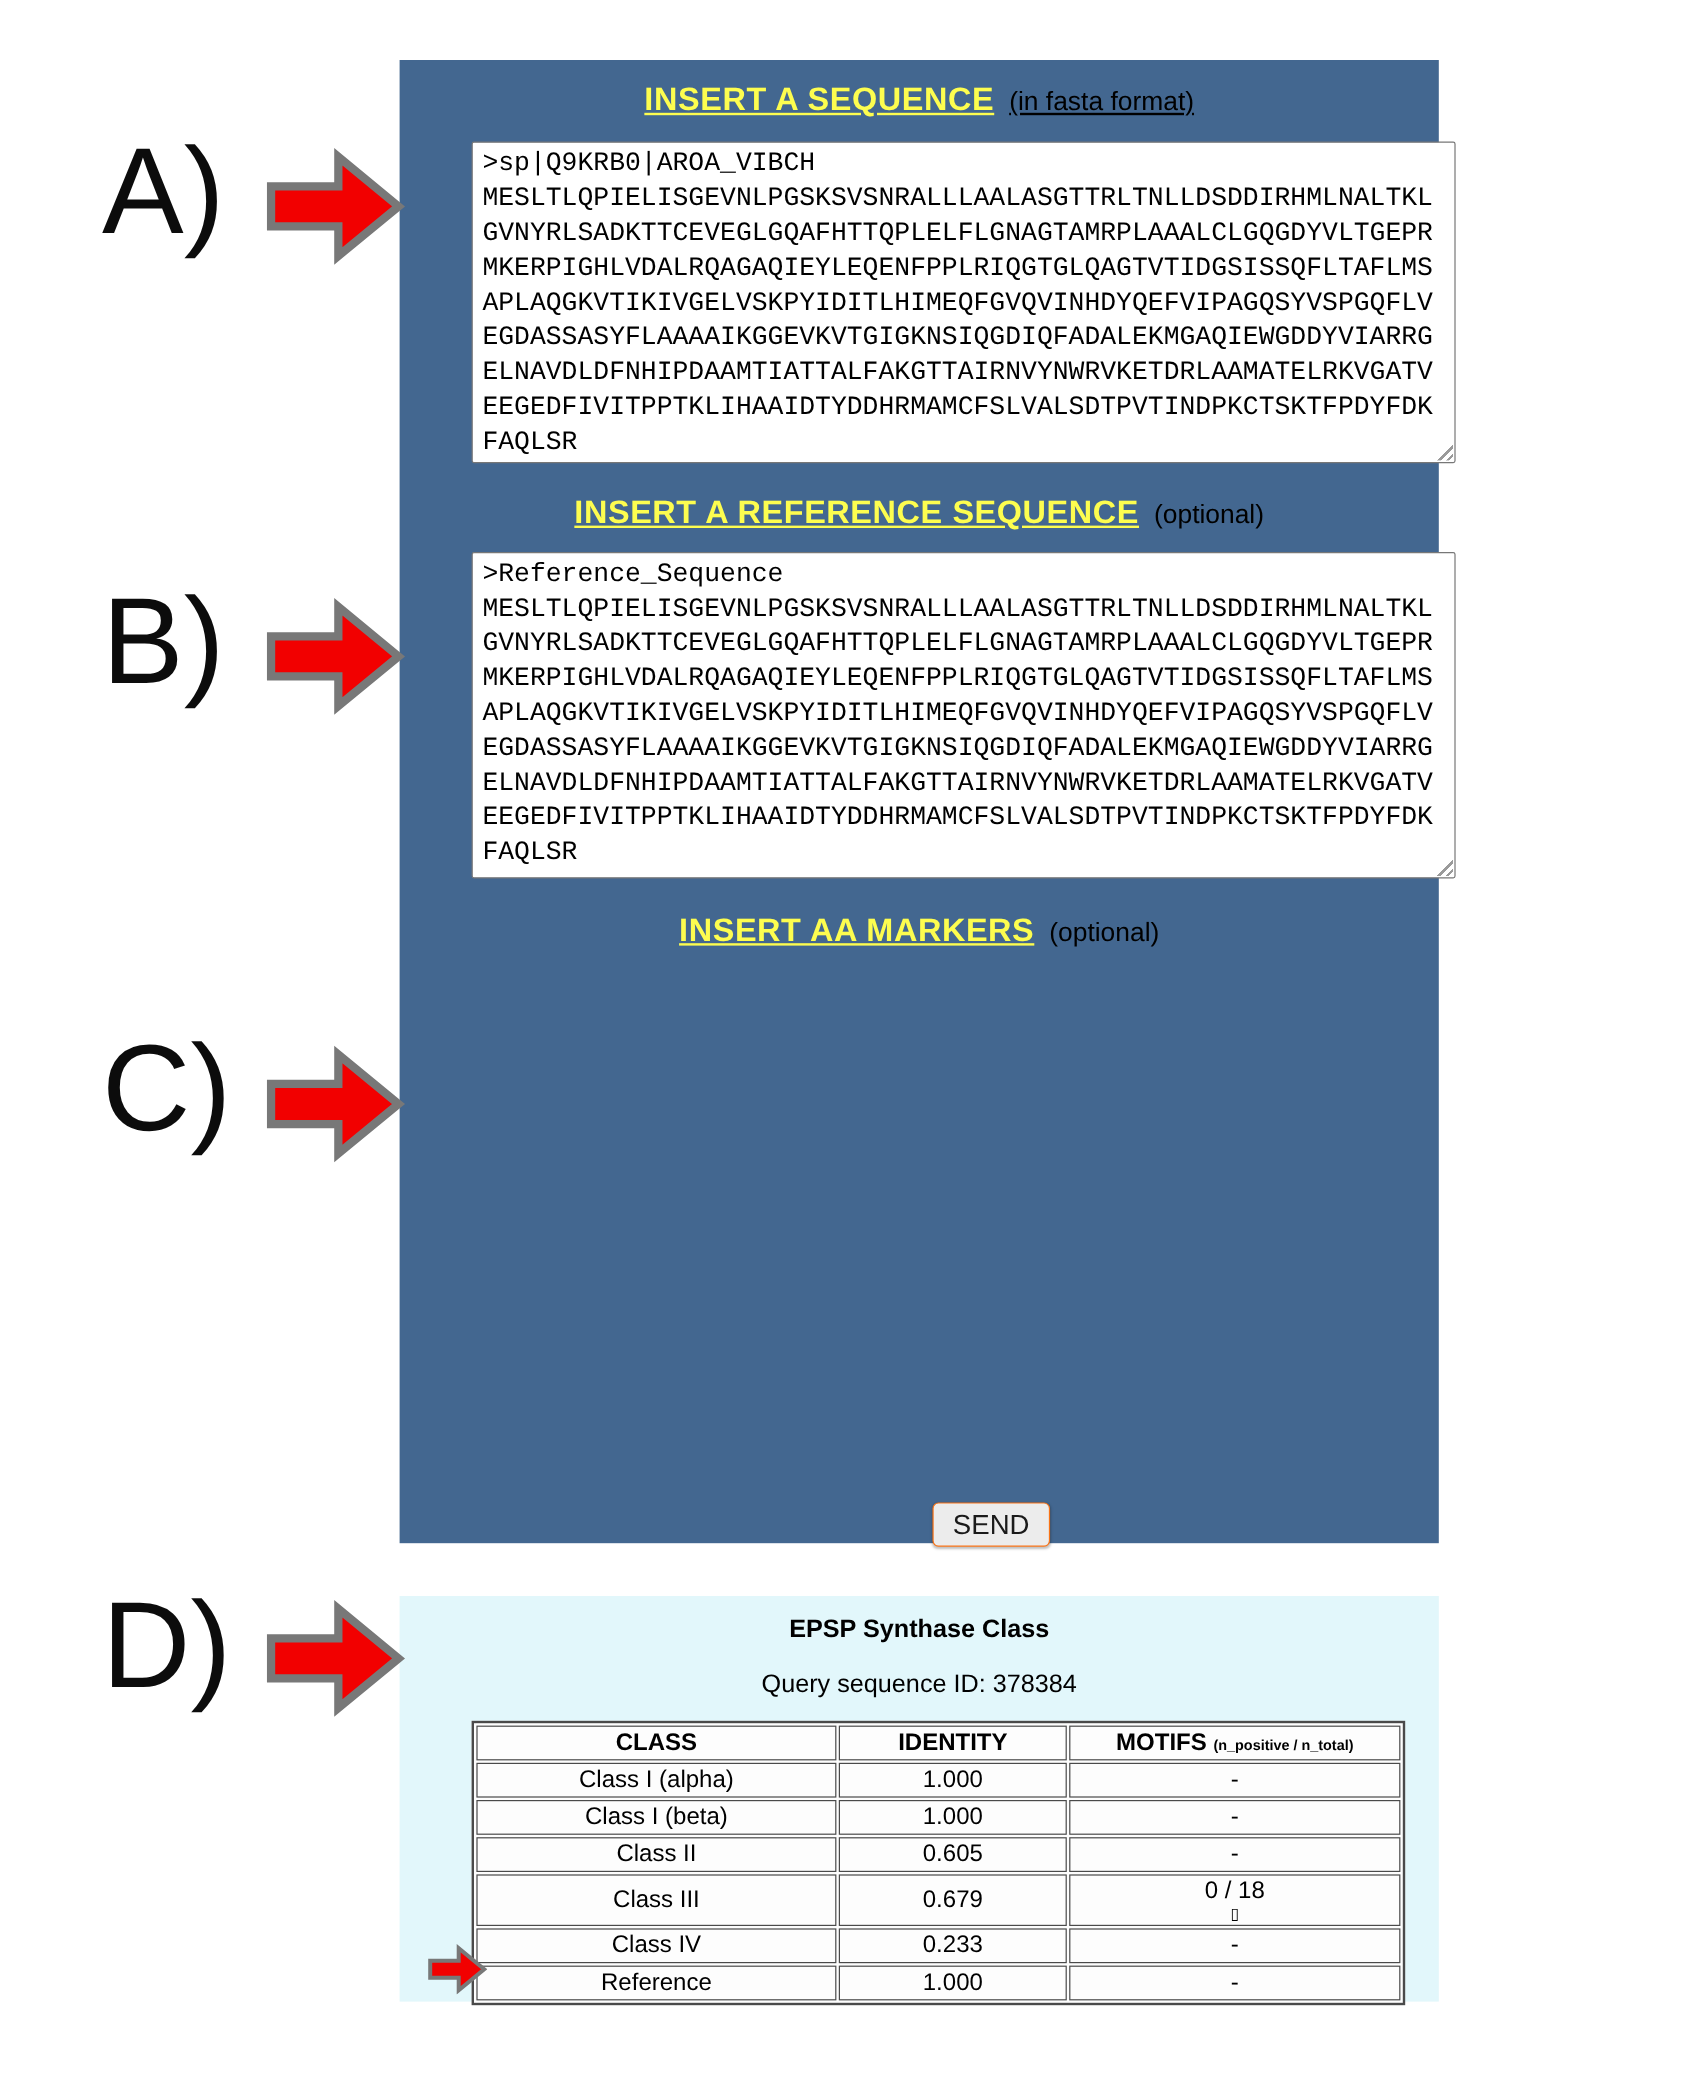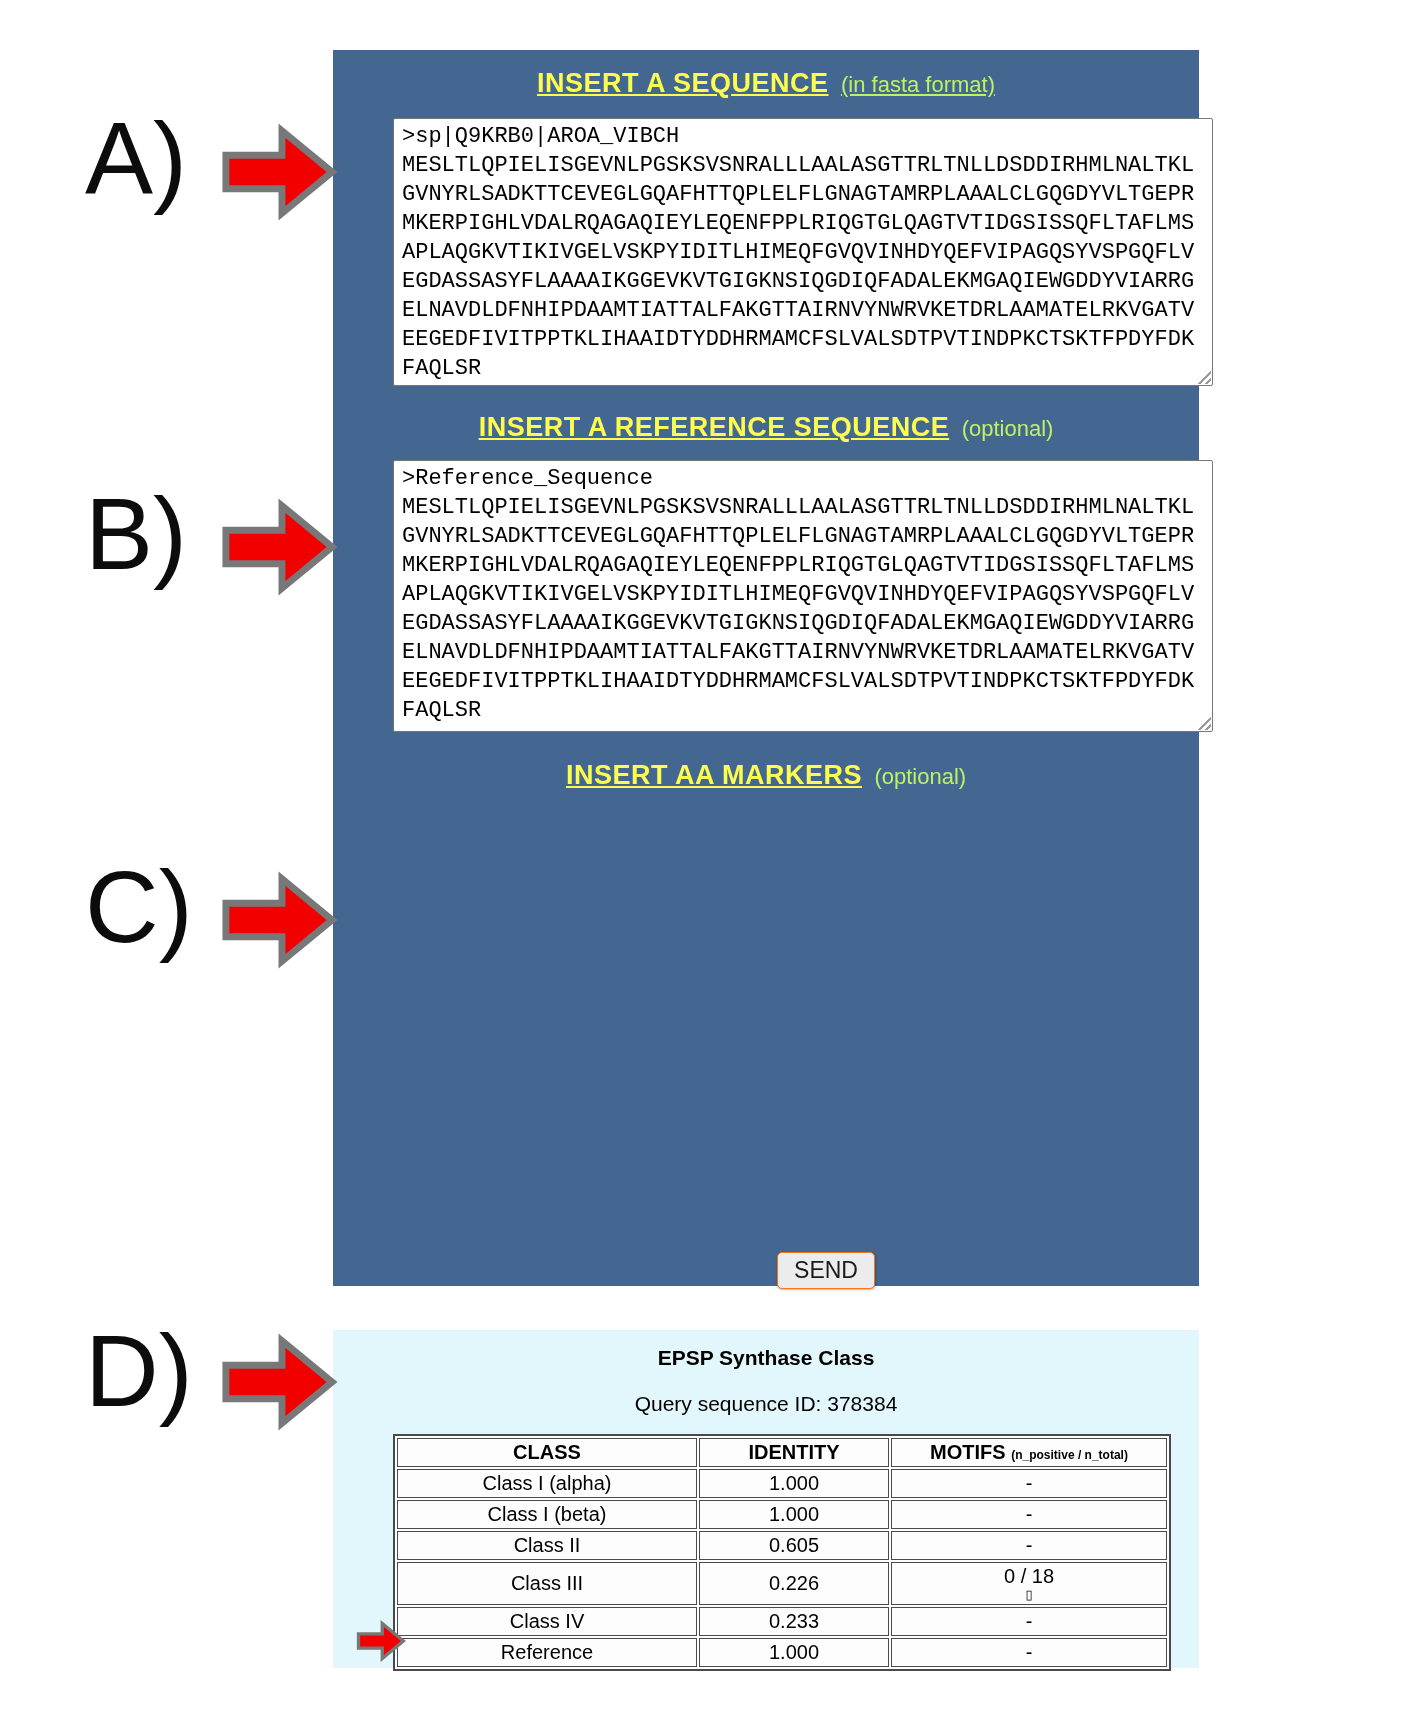--- a/index.html
+++ b/index.html
@@ -3,21 +3,21 @@
 <meta charset="utf-8">
 <style>
   html,body{margin:0;padding:0;background:#ffffff;}
   .page{position:relative;width:1404px;height:1731px;background:#ffffff;overflow:hidden;
         font-family:"Liberation Sans",sans-serif;}
 
   
   .blue-panel{position:absolute;left:333px;top:50px;width:866px;height:1236px;background:#436790;}
   .panel-heading{position:absolute;left:0;width:100%;text-align:center;white-space:nowrap;}
   .heading-main{color:#fdfd4f;font-weight:bold;font-size:27px;letter-spacing:.5px;text-decoration:underline;}
-  .heading-suffix{color:#bef264;font-size:22px;font-weight:normal;margin-left:8px;}
+  .heading-suffix{color:#000000;font-size:22px;font-weight:normal;margin-left:8px;}
   .heading-suffix.link{text-decoration:underline;cursor:pointer;}
 
   .ta-wrap{position:absolute;padding-left:48px;}
   textarea.seq{width:100%;height:100%;box-sizing:border-box;background:#ffffff;
     border:1px solid #777777;border-radius:2px;resize:none;outline:none;
     font-family:"Liberation Mono","DejaVu Sans Mono",monospace;
     font-size:22px;line-height:29px;color:#000;padding:3px 8px;white-space:pre;overflow:hidden;}
   .grip{position:absolute;right:2px;bottom:2px;width:16px;height:16px;
     background:repeating-linear-gradient(135deg,transparent 0 3px,#9a9a9a 3px 5px);
     clip-path:polygon(100% 0,100% 100%,0 100%);cursor:nwse-resize;}
@@ -128,21 +128,21 @@
             <td class="col-identity">1.000</td>
             <td class="col-motifs">-</td>
           </tr>
           <tr>
             <td class="col-class">Class II</td>
             <td class="col-identity">0.605</td>
             <td class="col-motifs">-</td>
           </tr>
           <tr>
             <td class="col-class">Class III</td>
-            <td class="col-identity">0.226</td>
+            <td class="col-identity">0.679</td>
             <td class="col-motifs">0 / 18<div class="motif-detail">▯</div></td>
           </tr>
           <tr>
             <td class="col-class">Class IV</td>
             <td class="col-identity">0.233</td>
             <td class="col-motifs">-</td>
           </tr>
           <tr>
             <td class="col-class">Reference</td>
             <td class="col-identity">1.000</td>

